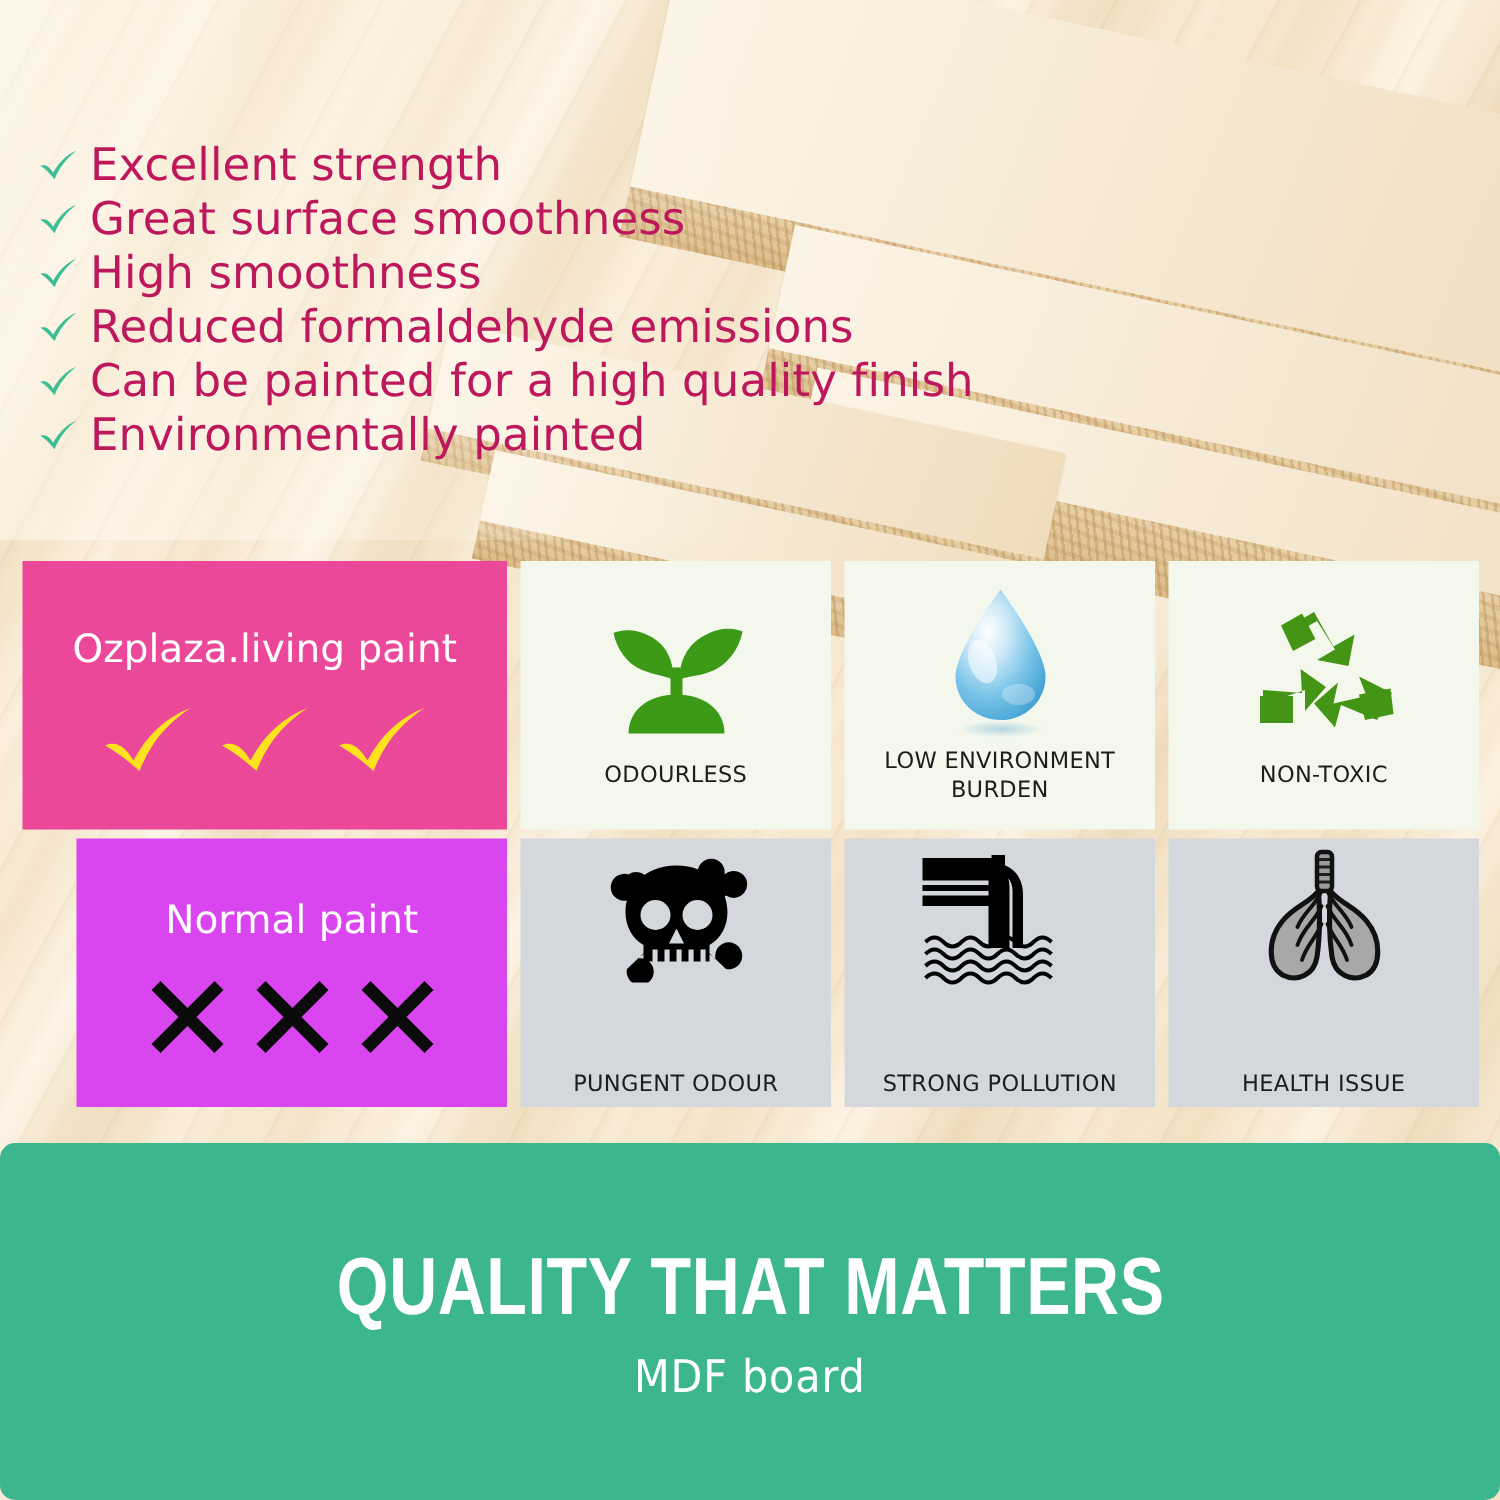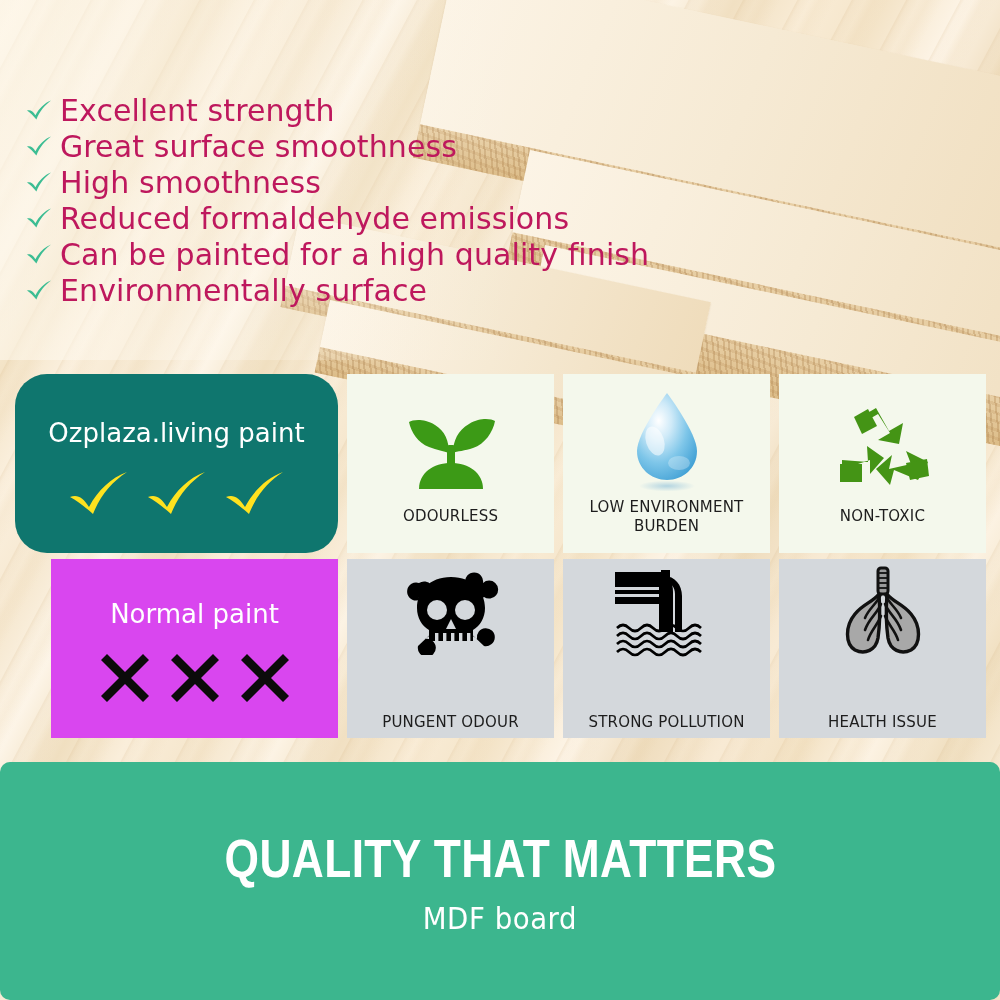--- a/index.html
+++ b/index.html
@@ -120,21 +120,21 @@
     gap: 6px 9px;
   }
   .cell {
     position: relative;
     display: flex;
     flex-direction: column;
     align-items: center;
     justify-content: center;
     overflow: hidden;
   }
-  .cell.label-good { background: #0f766e; border-radius: 32px; }
+  .cell.label-good { background: #ec4899; }
   .cell.label-bad  { background: #d946ef; margin-left: 36px; }
   .cell.good       { background: #f4f8ec; }
   .cell.bad        { background: #d4d8dc; gap: 48px; }
 
   .brand-title {
     color: #ffffff;
     font-family: "DejaVu Sans", sans-serif;
     font-size: 26px;
     margin-top: 6px;
     margin-bottom: 22px;
@@ -265,21 +265,21 @@
       <svg class="check-ico" viewBox="0 0 26 22">
         <path d="M1 11.5 C4.5 10.5 7 12.2 9.4 16.2 C13.2 9.2 18.6 4 25 1.5 C18.5 6.4 13.6 12.4 10.4 20.5 C7.1 16.4 4.2 13.6 1 11.5 Z" fill="#3cbd93"></path>
       </svg>
       <span class="feature-text">Can be painted for a high quality finish</span>
     </div>
 
     <div class="feature-row">
       <svg class="check-ico" viewBox="0 0 26 22">
         <path d="M1 11.5 C4.5 10.5 7 12.2 9.4 16.2 C13.2 9.2 18.6 4 25 1.5 C18.5 6.4 13.6 12.4 10.4 20.5 C7.1 16.4 4.2 13.6 1 11.5 Z" fill="#3cbd93"></path>
       </svg>
-      <span class="feature-text">Environmentally surface</span>
+      <span class="feature-text">Environmentally painted</span>
     </div>
 
   </div>
 
   <div class="grid">
 
     <div class="cell label-good">
       <div class="brand-title">Ozplaza.living paint</div>
       <div class="marks-row">
         <svg class="tick-big" viewBox="0 0 62 46">

